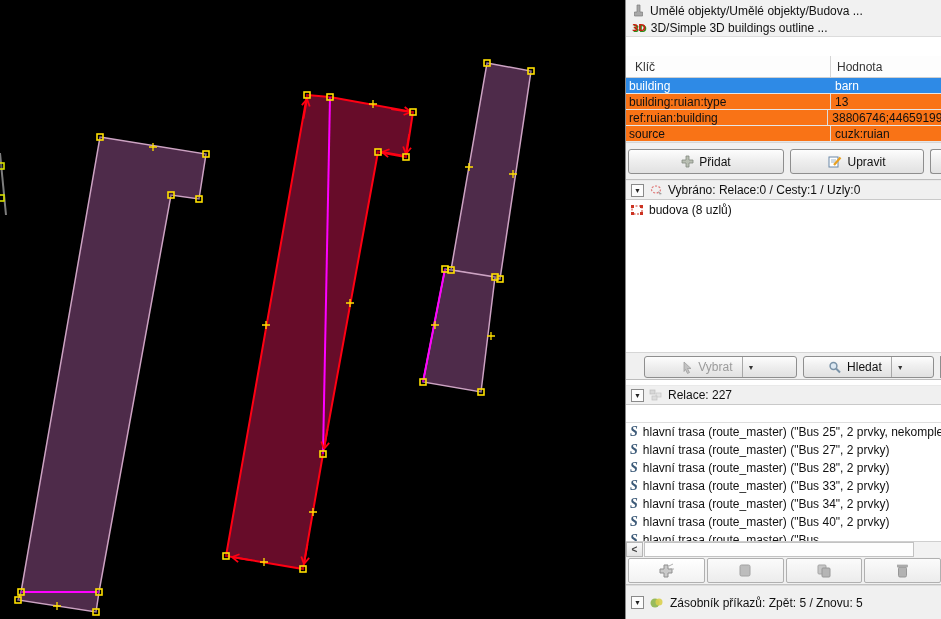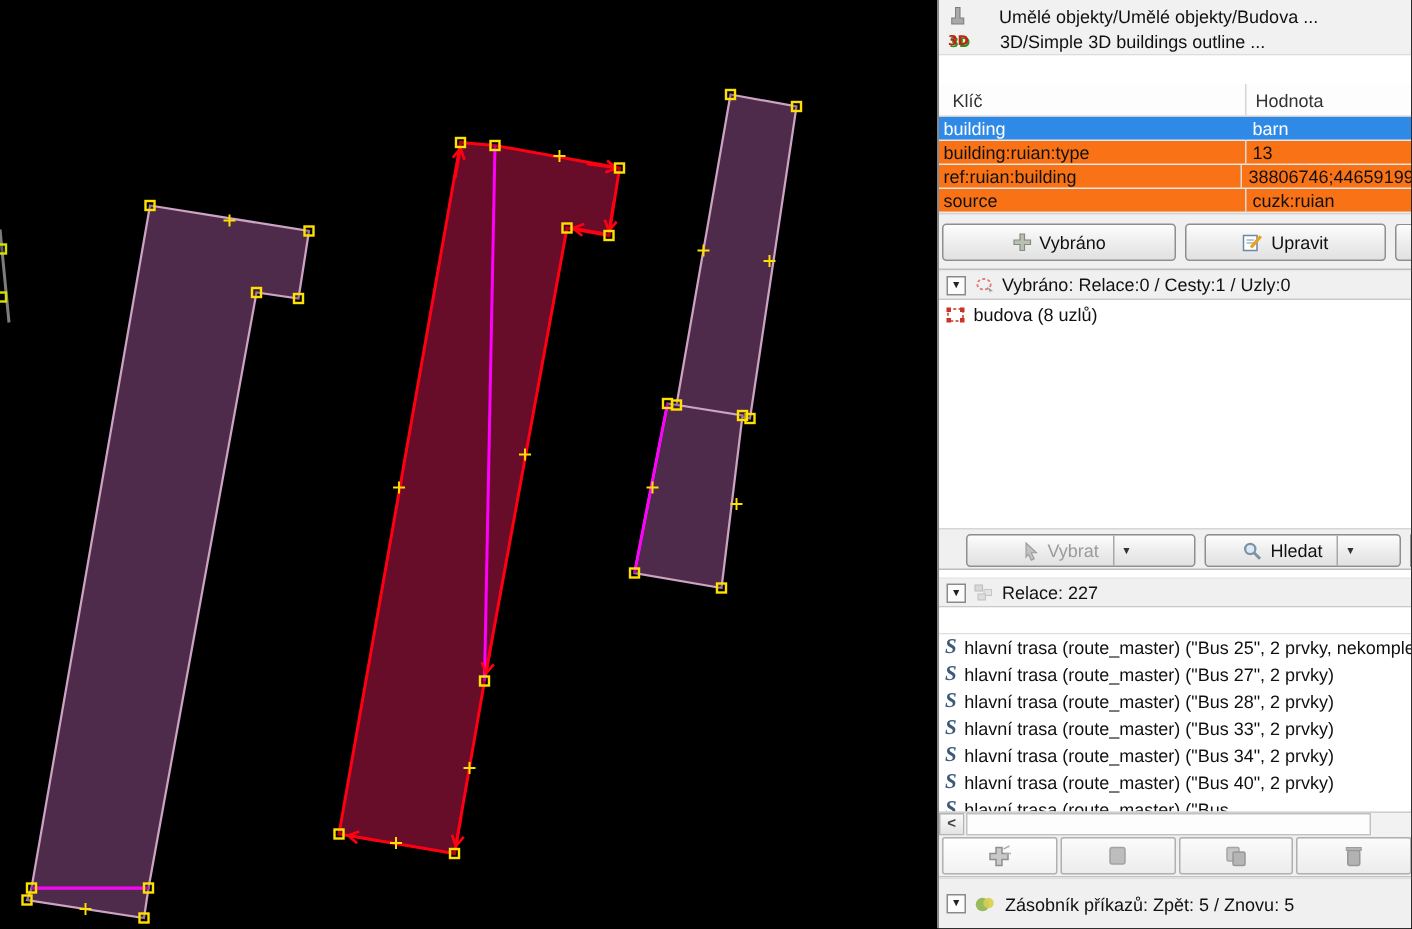--- a/index.html
+++ b/index.html
@@ -3,21 +3,21 @@
 <meta charset="utf-8">
 <style>
   html,body{margin:0;padding:0;background:#000;}
   *{box-sizing:border-box;}
   .app{position:relative;width:941px;height:619px;overflow:hidden;font-family:"Liberation Sans",sans-serif;background:#000;}
   
   .map{position:absolute;left:0;top:0;width:625px;height:619px;background:#000;}
   
   .panel{position:absolute;left:625px;top:0;width:316px;height:619px;background:#fff;border-left:1px solid #8a8a8a;display:flex;flex-direction:column;overflow:hidden;color:#111;}
   .layers{height:37px;background:#f1f1f1;border-bottom:1px solid #dcdcdc;padding-top:2px;}
-  .layer-row{display:flex;align-items:center;gap:21px;height:17px;padding-left:6px;font-size:12px;white-space:nowrap;overflow:hidden;}
+  .layer-row{display:flex;align-items:center;gap:5px;height:17px;padding-left:6px;font-size:12px;white-space:nowrap;overflow:hidden;}
   .layers-rest{height:19px;background:#fff;}
   .threed{font-size:9px;font-weight:bold;color:#c82010;text-shadow:1px 1px 0 #2f8f1f;font-family:"DejaVu Sans",sans-serif;}
   
   .tag-head{height:22px;display:flex;align-items:center;background:#fdfdfd;border-bottom:1px solid #cfcfcf;font-size:12px;color:#333;}
   .tag-head .colk{width:205px;padding-left:9px;border-right:1px solid #d5d5d5;height:100%;display:flex;align-items:center;}
   .tag-head .colv{padding-left:6px;}
   .tag-rows{height:64px;background:#f97316;}
   .tag-row{display:flex;align-items:center;height:16px;font-size:12px;border-bottom:1px solid #e6e6e6;}
   .tag-row .ck{width:205px;padding-left:3px;border-right:1px solid #dcdcdc;height:100%;display:flex;align-items:center;overflow:hidden;}
   .tag-row .cv{padding-left:4px;overflow:hidden;white-space:nowrap;}
@@ -169,21 +169,21 @@
       </div>
     </div>
 
     <div class="tag-btnzone">
       <div class="btn" style="width:156px">
         <span class="ic">
           <svg width="13" height="13">
               <path d="M5,1h3v4h4v3h-4v4h-3v-4h-4v-3h4z" fill="#b9bfb3" stroke="#848c80" stroke-width="0.8"></path>
             </svg>
         </span>
-        <span>Vybráno</span>
+        <span>Přidat</span>
       </div>
       <div class="btn" style="width:134px">
         <span class="ic">
           <svg width="14" height="13">
             <rect x="1" y="2" width="9" height="10" fill="#fff" stroke="#6a87a8" stroke-width="1"></rect>
             <line x1="3" y1="5" x2="8" y2="5" stroke="#9fb4c8" stroke-width="1"></line>
             <line x1="3" y1="7" x2="8" y2="7" stroke="#9fb4c8" stroke-width="1"></line>
             <line x1="6" y1="10" x2="12.5" y2="2.5" stroke="#e8a020" stroke-width="2.2"></line>
           </svg>
         </span>

